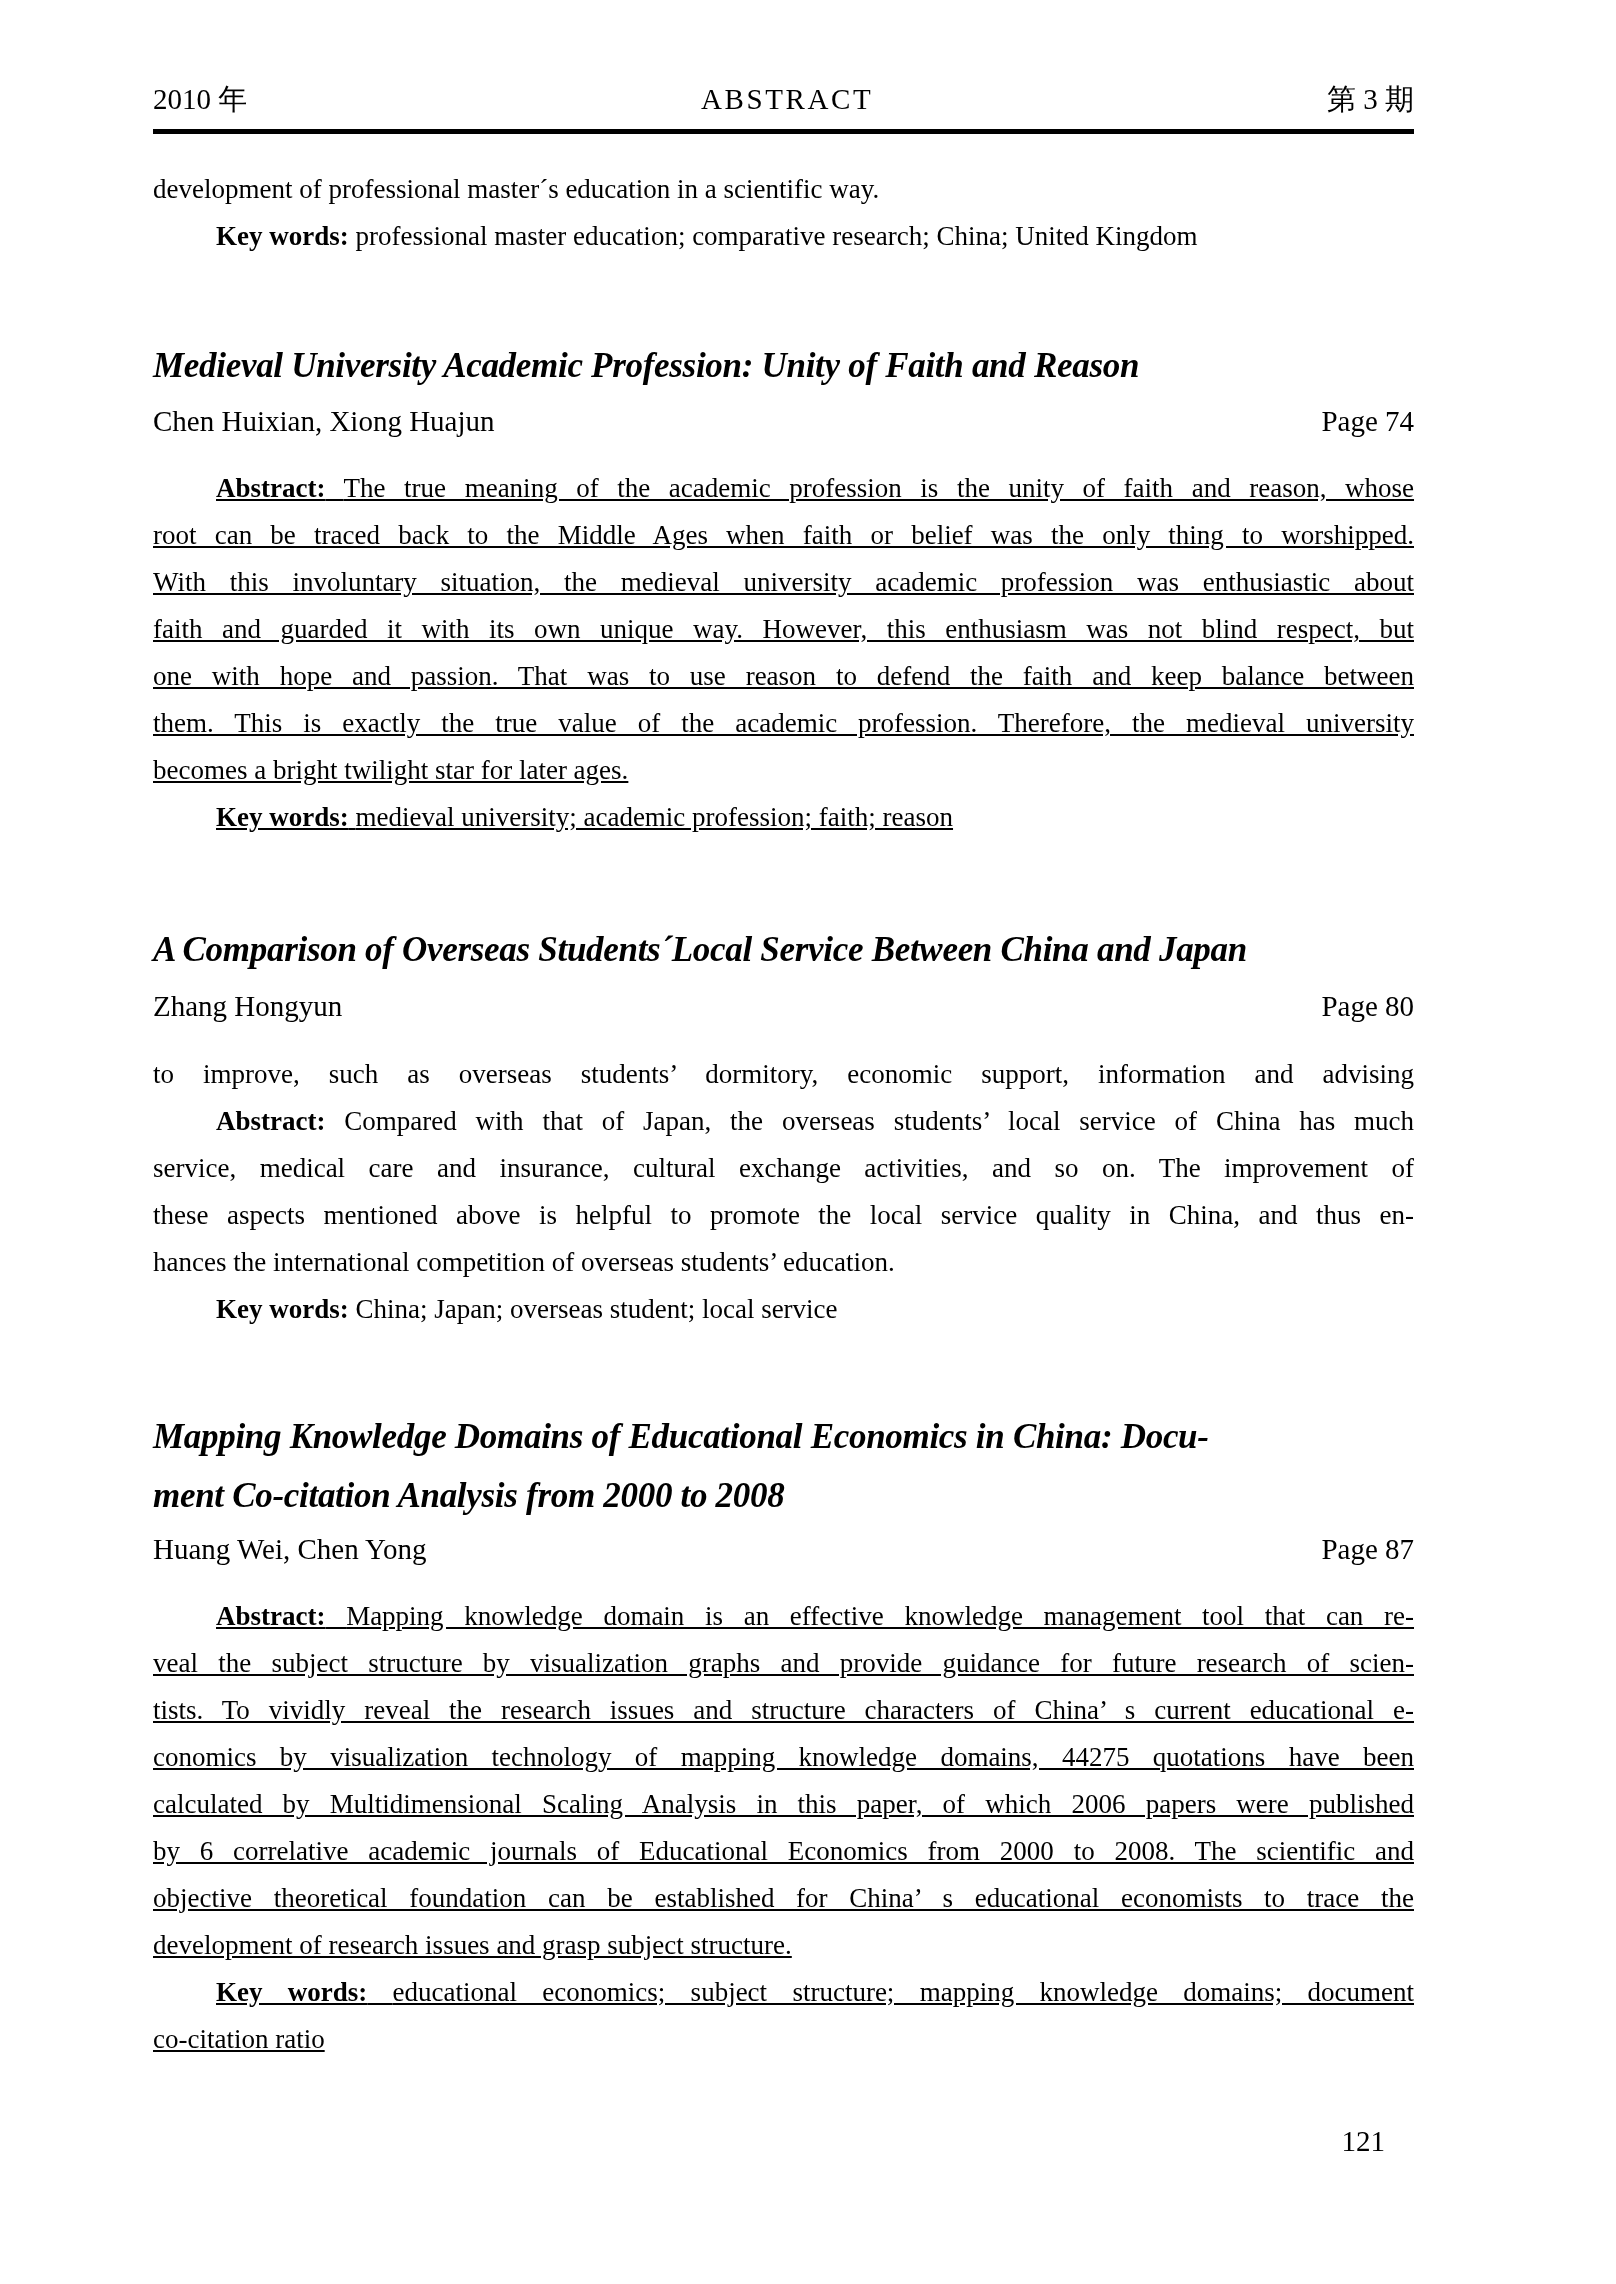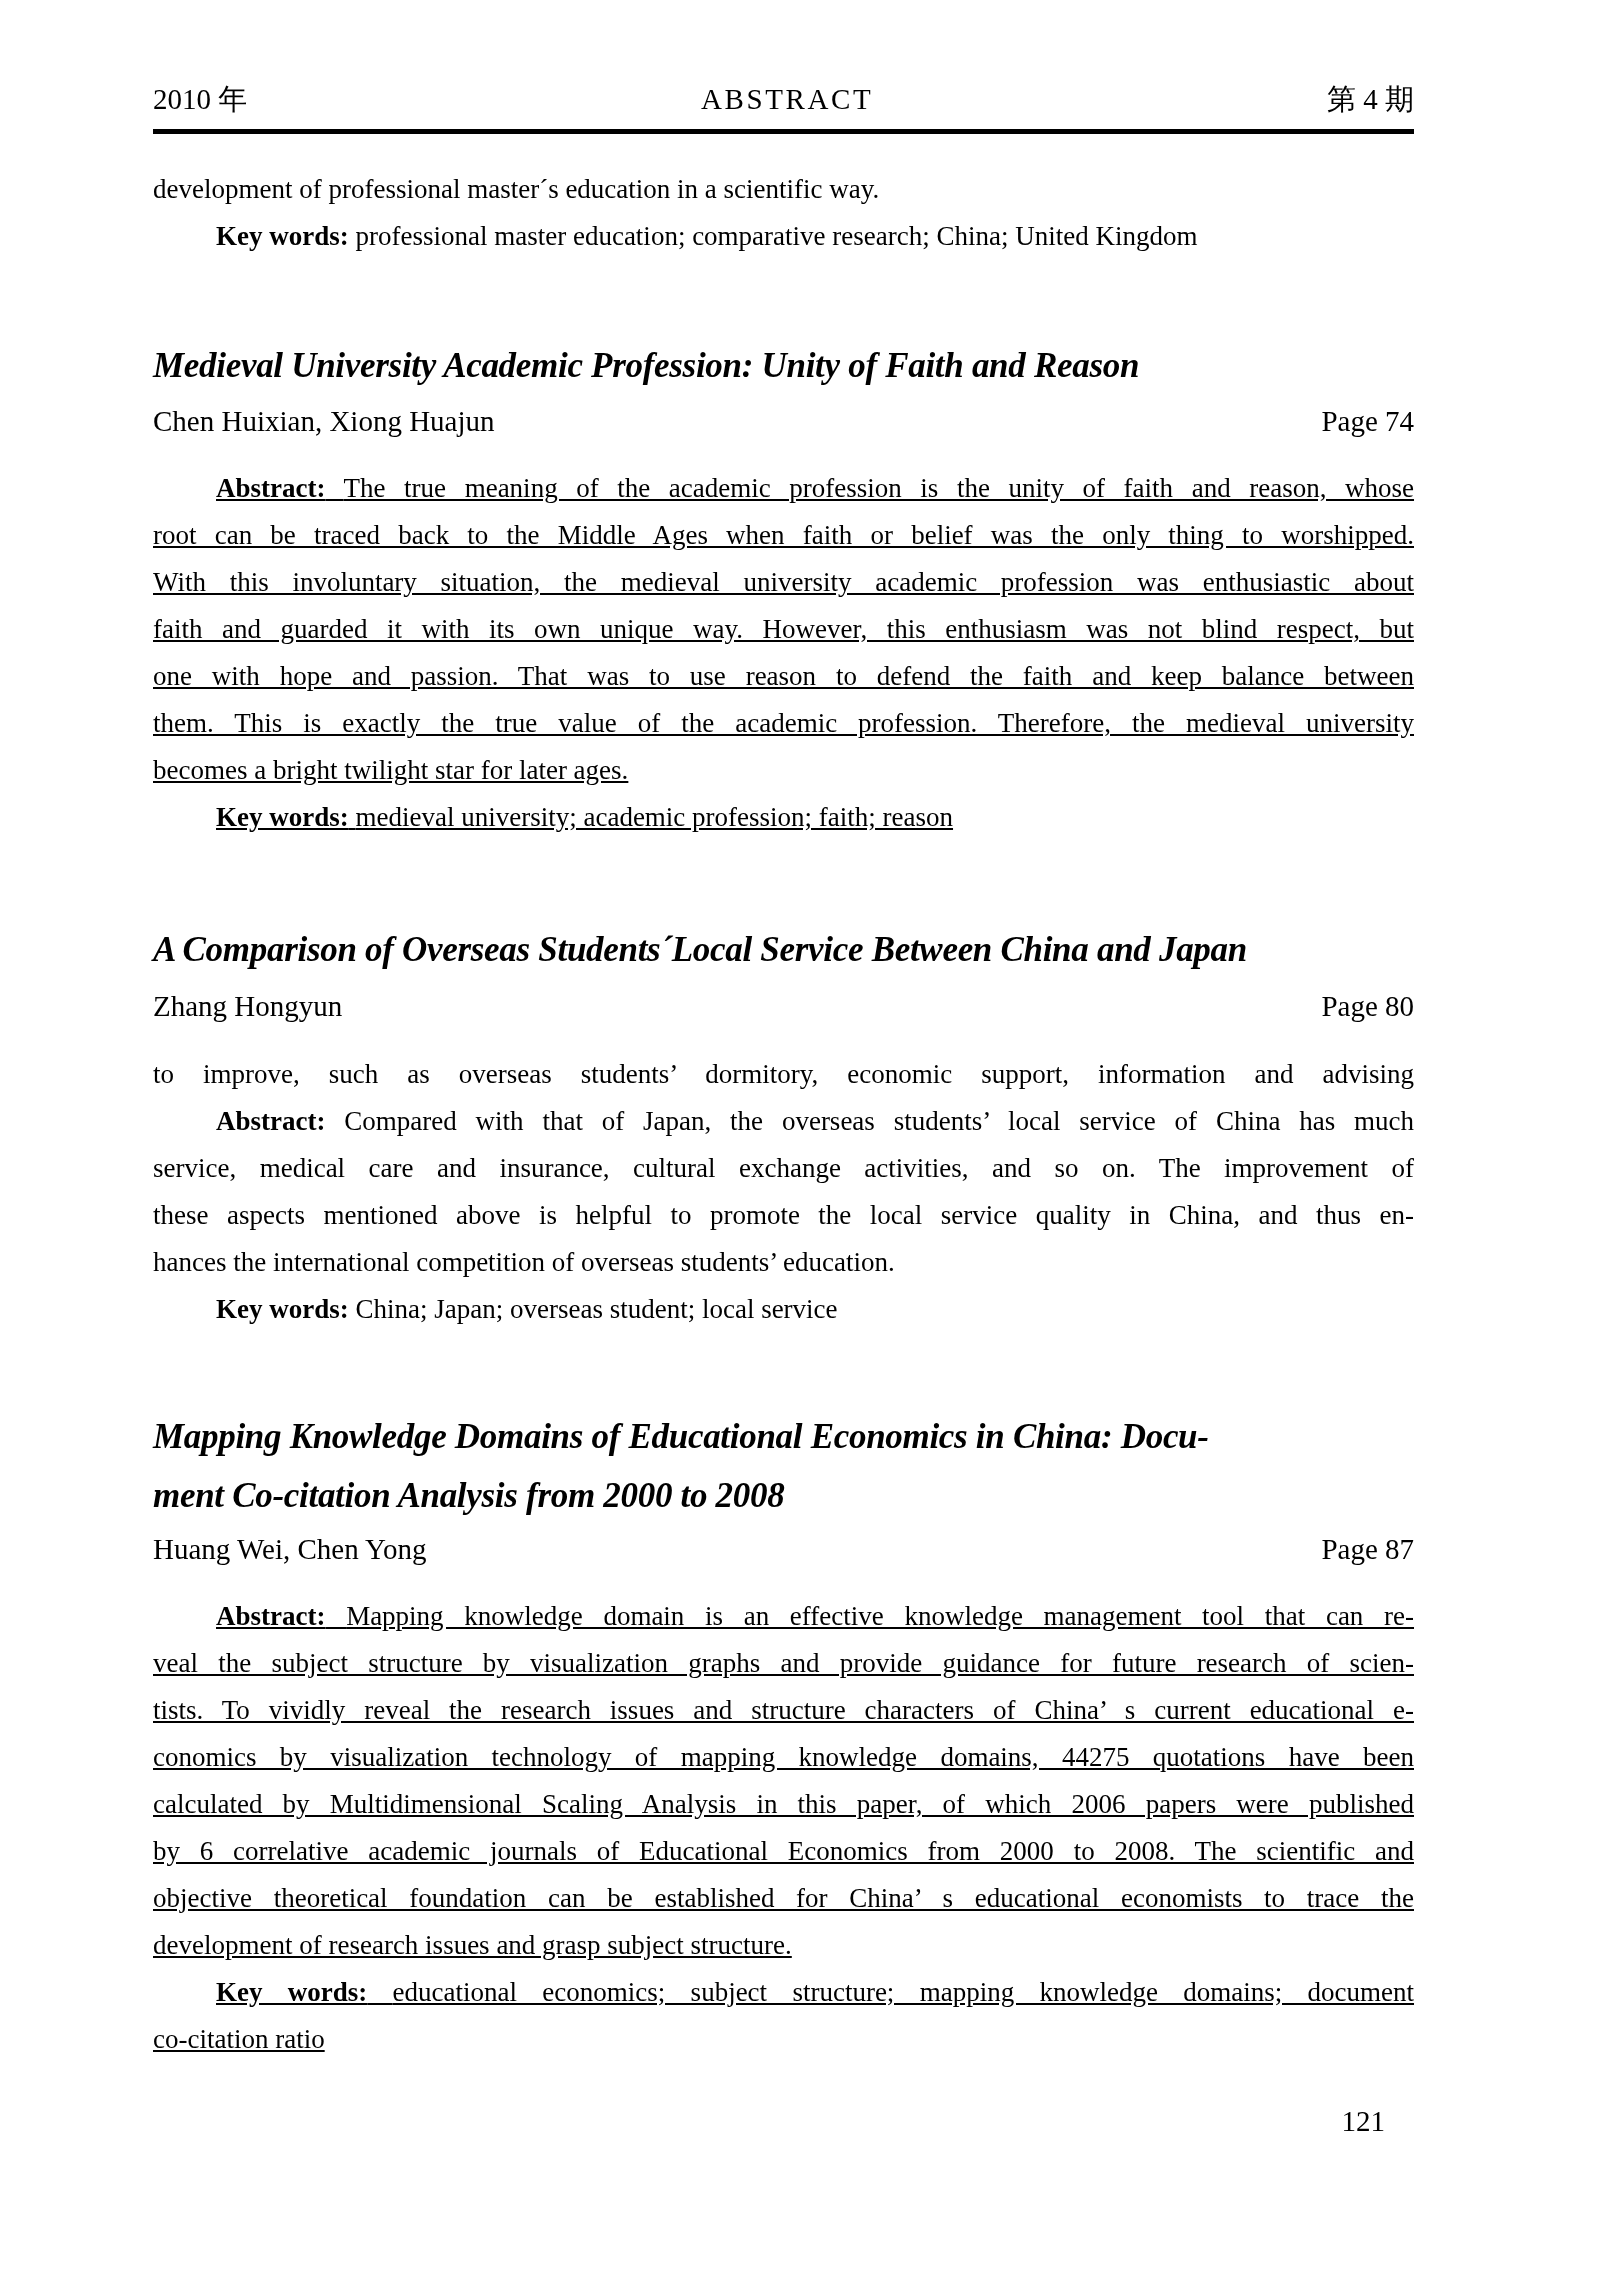--- a/index.html
+++ b/index.html
@@ -56,36 +56,36 @@
     margin-top: 7.8px;
     white-space: nowrap;
     gap: 16px;
   }
 
   .abs { margin-top: 25px; text-decoration: underline; }
   .abs2 { margin-top: 25.4px; }
   .authors.a3 { margin-top: 5.2px; }
 
   .pagenum {
-    margin-top: 40px;
+    margin-top: 60px;
     font-size: 29px;
     line-height: 36px;
     text-align: right;
     padding-right: 29px;
   }
 </style>
 </head>
 <body>
 
 <div class="page">
 
   <div class="header">
     <span>2010 年</span>
     <span class="center">ABSTRACT</span>
-    <span>第 4 期</span>
+    <span>第 3 期</span>
   </div>
   <div class="rule"></div>
 
   <div class="body-text cont">
     <div class="line short">development of professional master´s education in a scientific way.</div>
     <div class="line short indent">
       <span class="bold">Key words:</span>
       <span>professional master education; comparative research; China; United Kingdom</span>
     </div>
   </div>

